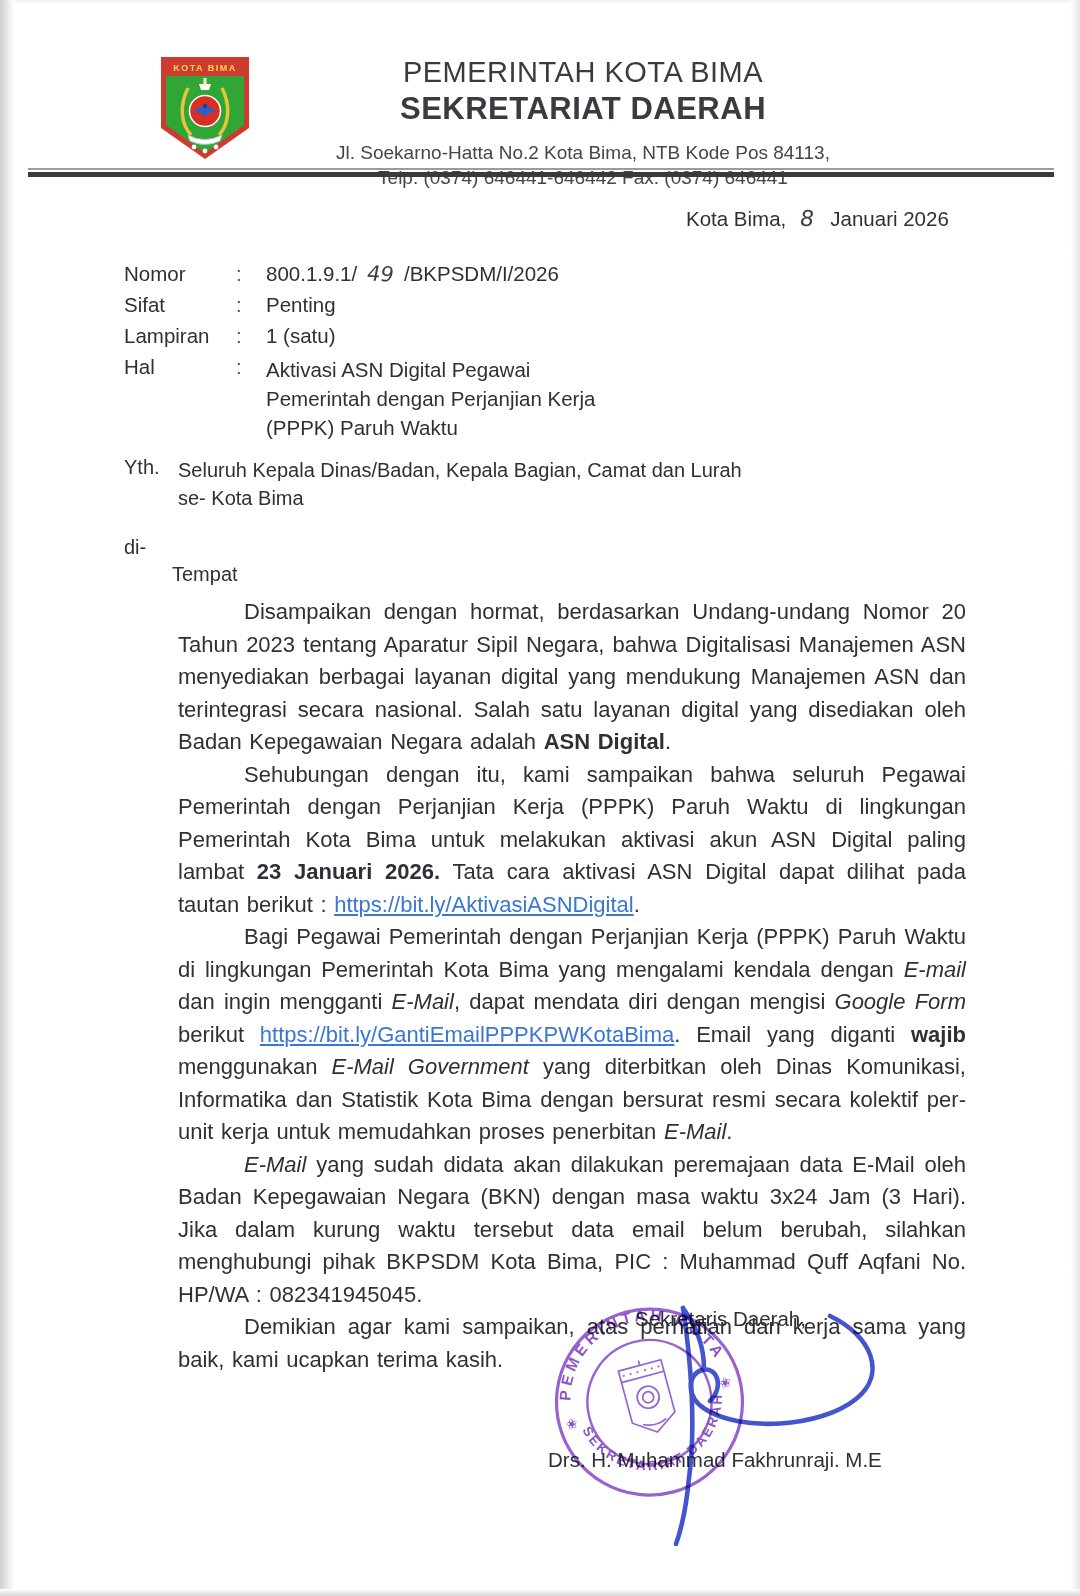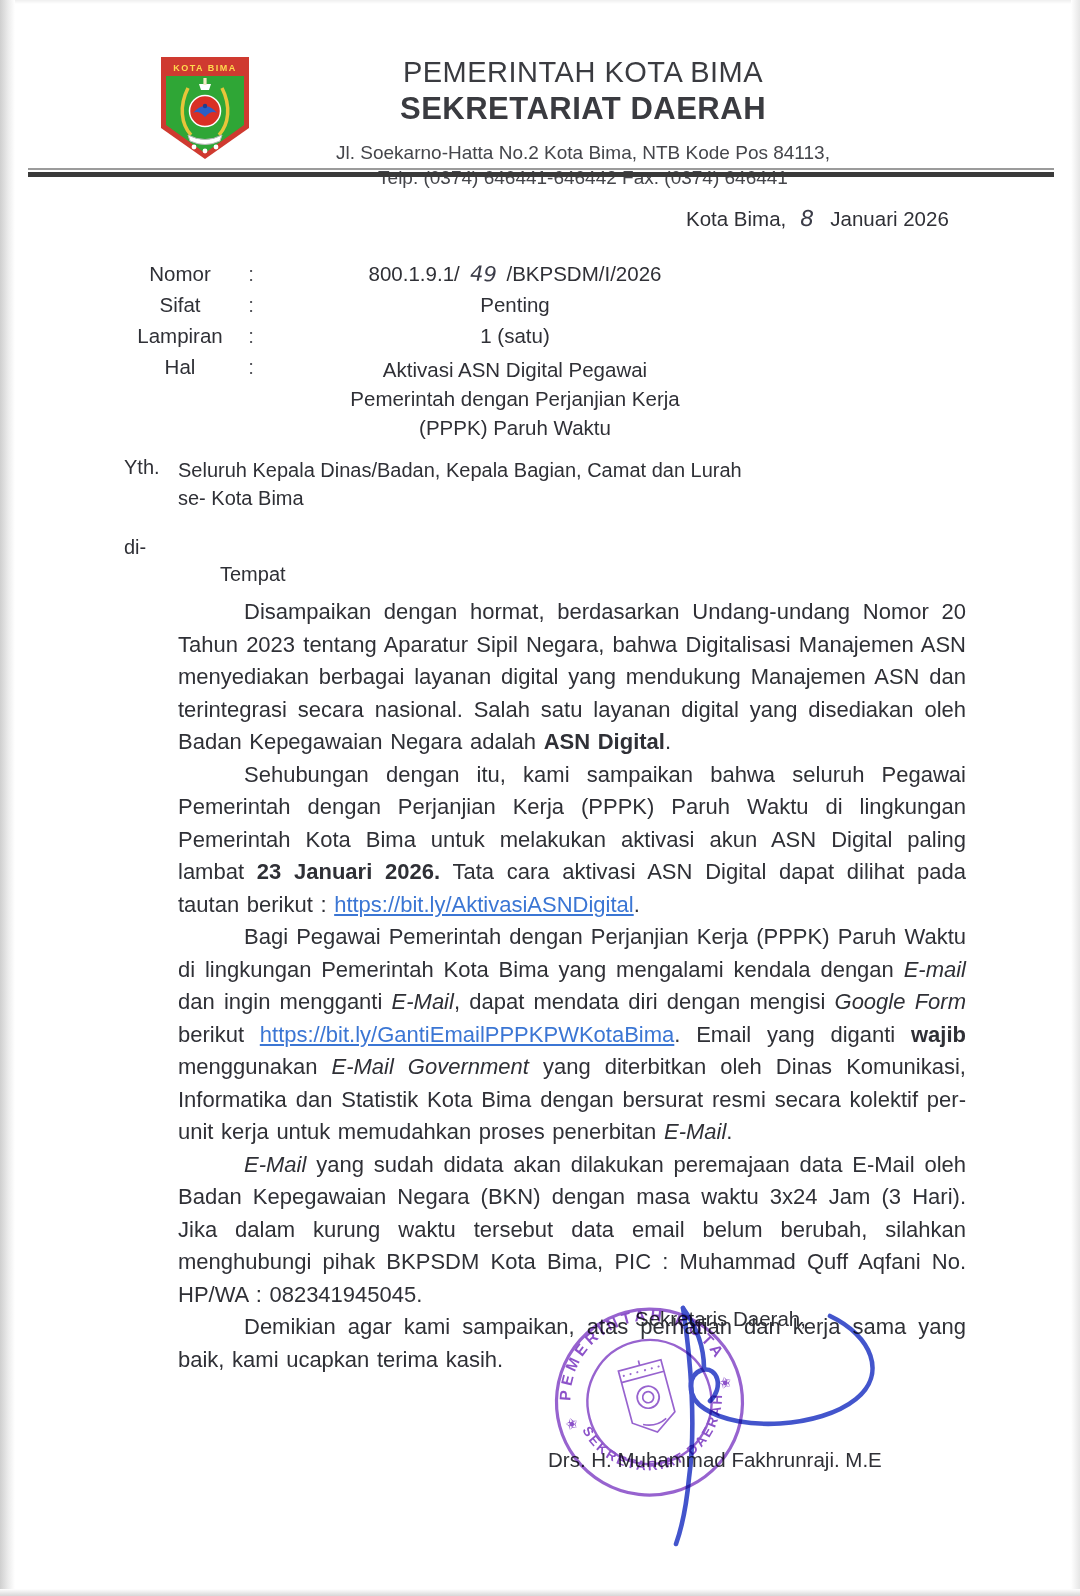--- a/index.html
+++ b/index.html
@@ -29,34 +29,34 @@
   .rule-thick{height:5px;background:#3a3a3a;margin-top:2px;}
 
   
   .dateline{position:absolute;left:686px;top:206px;font-size:20.5px;white-space:nowrap;}
   .handwritten{font-family:"DejaVu Sans", sans-serif;color:#3c3d49;display:inline-block;
     transform:rotate(4deg) skewX(-6deg);font-size:22px;}
   .dateline .handwritten{margin:0 16px 0 14px;}
 
   
   .meta{position:absolute;left:124px;top:262px;font-size:20.5px;width:640px;}
-  .meta-row{display:flex;line-height:24px;margin-bottom:7px;text-align:center;}
+  .meta-row{display:flex;line-height:24px;margin-bottom:7px;}
   .meta-label{flex:0 0 112px;}
   .meta-colon{flex:0 0 30px;color:#55565c;}
   .meta-value{flex:1;}
   .hal-line{line-height:29px;}
   .hw-num{margin:0 10px;font-size:21px;transform:rotate(3deg) skewX(-8deg);}
 
   
   .recipient{position:absolute;left:124px;top:456px;font-size:20px;}
   .yth-row{display:flex;}
   .yth{flex:0 0 54px;}
   .yth-lines{line-height:28px;}
   .di{margin-top:24px;}
-  .tempat{margin-left:96px;margin-top:4px;}
+  .tempat{margin-left:48px;margin-top:4px;}
 
   
   .body-text{position:absolute;left:178px;top:596px;width:788px;font-size:22px;}
   .para{margin:0;text-align:justify;text-indent:66px;line-height:32.5px;
     word-spacing:1.5px;}
   .b{font-weight:bold;}
   .i{font-style:italic;}
   .link{color:var(--link,#3b76d4);text-decoration:underline;cursor:pointer;}
 
   

